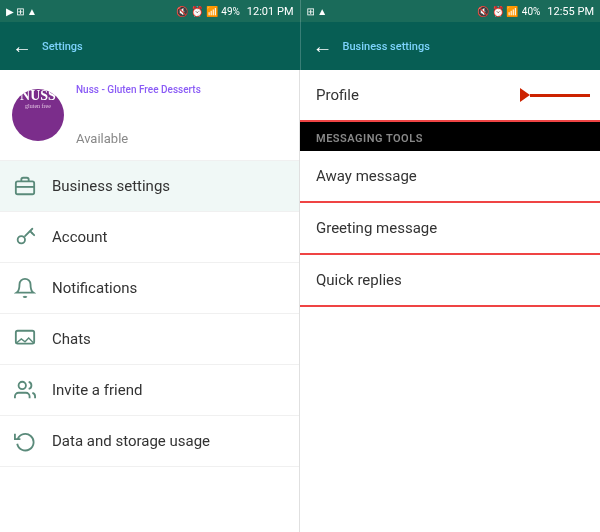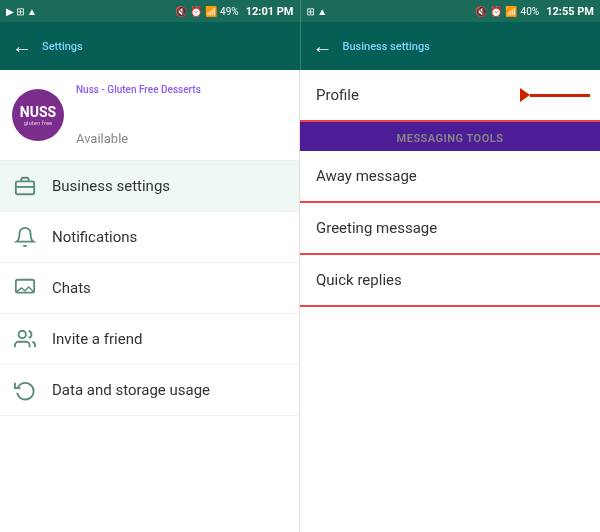--- a/index.html
+++ b/index.html
@@ -16,21 +16,21 @@
       height: 22px;
       background: #1a6b5a;
       display: flex;
       align-items: center;
       padding: 0 6px;
       font-size: 10px;
       color: #fff;
     }
     .status-bar-left { justify-content: flex-start; gap: 3px; }
     .status-bar-right { justify-content: flex-end; gap: 3px; border-left: 1px solid rgba(255,255,255,0.2); }
-    .status-bar .time { font-weight: bold; font-size: 11px; }
+    .status-bar .time { font-weight: normal; font-size: 11px; }
 
     
     .header-container {
       display: flex;
       height: 48px;
       background: #075e54;
     }
     .header-panel {
       flex: 1;
       height: 48px;
@@ -86,22 +86,23 @@
       align-items: center;
       justify-content: center;
       flex-shrink: 0;
       overflow: hidden;
     }
     .avatar-inner {
       width: 100%;
       height: 100%;
       display: flex;
       align-items: center;
-      justify-content: center;
+      justify-content: flex-start;
       flex-direction: column;
+      font-family: Liberation Serif, serif;
     }
     .avatar-logo {
       font-size: 14px;
       font-weight: bold;
       color: #fff;
       line-height: 1;
     }
     .avatar-sub {
       font-size: 6px;
       color: #e0c0e0;
@@ -156,22 +157,21 @@
       color: #333;
     }
 
     .section-header {
       padding: 10px 16px 6px;
       font-size: 11px;
       font-weight: 600;
       color: #888;
       letter-spacing: 0.5px;
       text-transform: uppercase;
-      background: #4c1d95;
-      text-align: center;
+      background: #000000;
     }
 
     
     .icon-svg { width: 22px; height: 22px; fill: #5a8a7a; }
   </style>
 </head>
 <body>
 
 <div class="status-bar-container">
   <div class="status-bar status-bar-left">
@@ -221,20 +221,31 @@
         <svg class="icon-svg" viewBox="0 0 24 24">
             <rect x="2" y="7" width="20" height="14" rx="2" fill="none" stroke="#5a8a7a" stroke-width="2"></rect>
             <path d="M8 7V5a2 2 0 0 1 2-2h4a2 2 0 0 1 2 2v2" fill="none" stroke="#5a8a7a" stroke-width="2"></path>
             <line x1="2" y1="13" x2="22" y2="13" stroke="#5a8a7a" stroke-width="2"></line>
           </svg>
       </span>
       <span class="menu-label">Business settings</span>
 
     </div>
 
+    <div class="menu-item">
+      <span class="menu-icon">
+        <svg class="icon-svg" viewBox="0 0 24 24">
+            <circle cx="8" cy="15" r="4" fill="none" stroke="#5a8a7a" stroke-width="2"></circle>
+            <path d="M12 11l8-8" stroke="#5a8a7a" stroke-width="2" stroke-linecap="round"></path>
+            <path d="M18 6l2 2" stroke="#5a8a7a" stroke-width="2" stroke-linecap="round"></path>
+            <path d="M20 8l2 2" stroke="#5a8a7a" stroke-width="2" stroke-linecap="round"></path>
+          </svg>
+      </span>
+      <span class="menu-label">Account</span>
+    </div>
 
     <div class="menu-item">
       <span class="menu-icon">
         <svg class="icon-svg" viewBox="0 0 24 24">
             <path d="M18 8A6 6 0 0 0 6 8c0 7-3 9-3 9h18s-3-2-3-9" fill="none" stroke="#5a8a7a" stroke-width="2"></path>
             <path d="M13.73 21a2 2 0 0 1-3.46 0" fill="none" stroke="#5a8a7a" stroke-width="2"></path>
           </svg>
       </span>
       <span class="menu-label">Notifications</span>
     </div>

